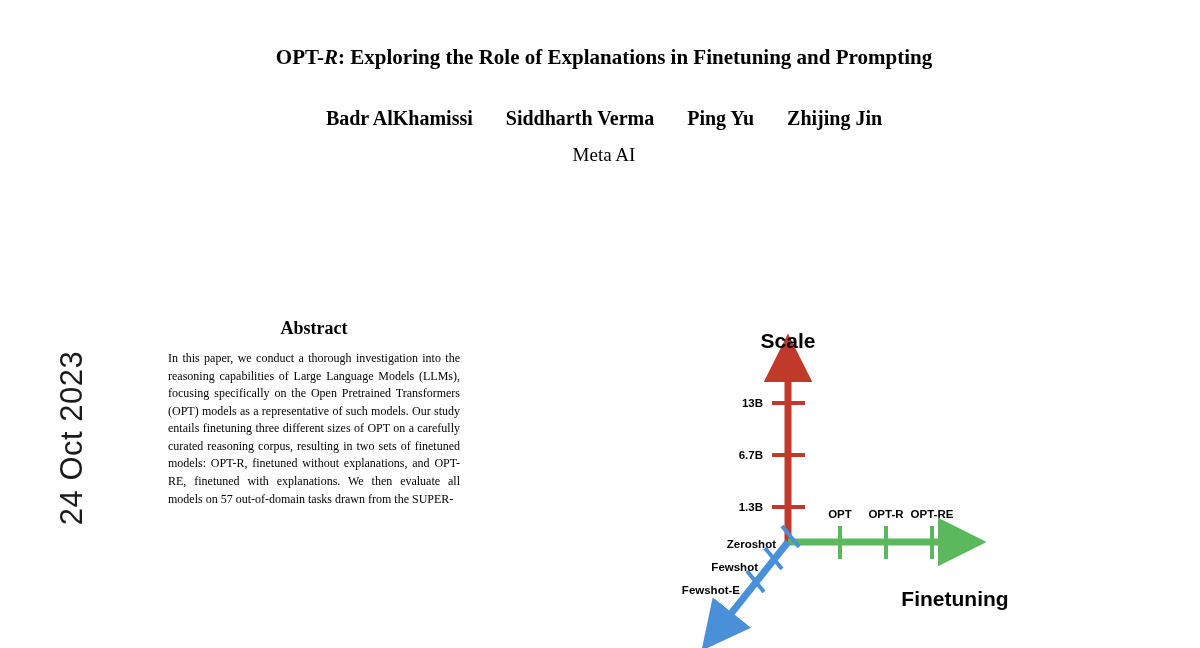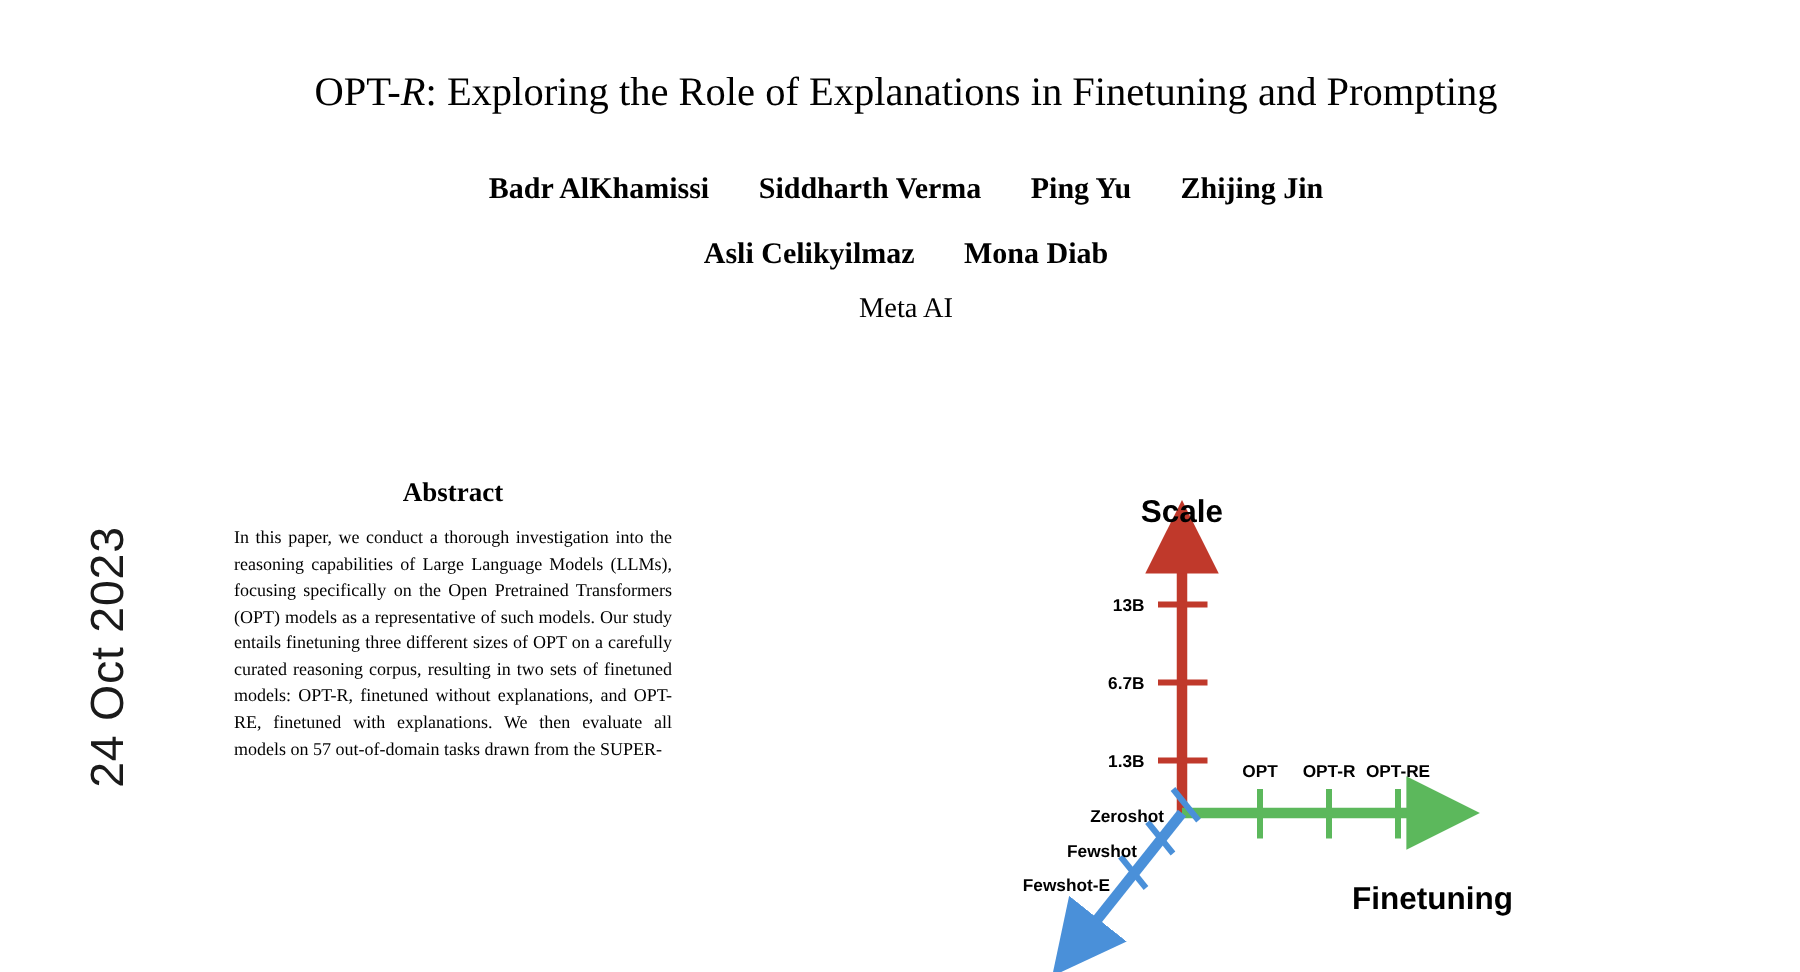--- a/index.html
+++ b/index.html
@@ -34,22 +34,22 @@
 
   
   .title-block {
     position: absolute;
     left: 120px;
     top: 44px;
     width: 968px;
     text-align: center;
   }
   .paper-title {
-    font-size: 27px;
-    font-weight: normal;
+    font-size: 21px;
+    font-weight: bold;
     line-height: 1.28;
     margin: 0;
   }
   .paper-title .ital { font-style: italic; }
 
   .authors {
     margin-top: 32px;
     font-size: 20px;
     font-weight: bold;
     line-height: 1.55;
@@ -58,21 +58,21 @@
   .author-name { display: inline-block; margin: 0 14px; }
   .affiliation {
     margin-top: 6px;
     font-size: 19px;
     font-weight: normal;
   }
 
   
   .abstract-col {
     position: absolute;
-    left: 156px;
+    left: 168px;
     top: 318px;
     width: 292px;
   }
   .abstract-heading {
     font-size: 18px;
     font-weight: bold;
     text-align: center;
     margin-bottom: 11px;
   }
   .abstract-body {
@@ -115,24 +115,20 @@
   <h1 class="paper-title">
     <span><span>OPT-</span><span class="ital">R</span><span>: Exploring the Role of Explanations in Finetuning and Prompting</span></span><br>
   </h1>
 
   <div class="authors">
     <span class="row">
       <span class="author-name">Badr AlKhamissi</span>
       <span class="author-name">Siddharth Verma</span>
       <span class="author-name">Ping Yu</span>
       <span class="author-name">Zhijing Jin</span>
-    </span>
-    <span class="row">
-      <span class="author-name">Asli Celikyilmaz</span>
-      <span class="author-name">Mona Diab</span>
     </span>
     <div class="affiliation">Meta AI</div>
   </div>
 </div>
 
 <div class="abstract-col">
   <div class="abstract-heading">Abstract</div>
   <div class="abstract-body">In this paper, we conduct a thorough investigation into the reasoning capabilities of Large Language Models (LLMs), focusing specifically on the Open Pretrained Transformers (OPT) models as a representative of such models. Our study entails finetuning three different sizes of OPT on a carefully curated reasoning corpus, resulting in two sets of finetuned models: OPT-R, finetuned without explanations, and OPT-RE, finetuned with explanations. We then evaluate all models on 57 out-of-domain tasks drawn from the SUPER-</div>
 </div>
 

